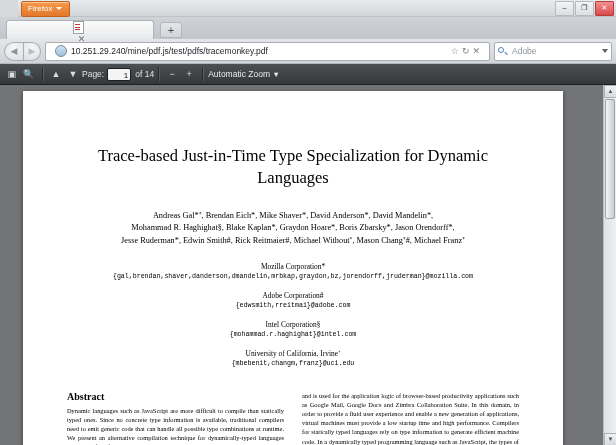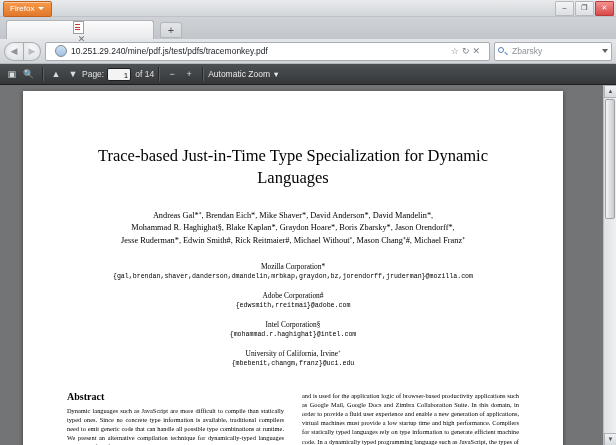--- a/index.html
+++ b/index.html
@@ -19,20 +19,21 @@
     width: 616px; height: 445px;
     background: linear-gradient(to bottom, #d7d9dc 0%, #c9ccd0 100%);
     box-sizing: border-box;
   }
   
   .titlebar {
     position: relative;
     height: 16px;
     background: linear-gradient(to bottom,#e8eaec,#d2d5d9);
     border-bottom: 1px solid #bfc3c7;
+    margin-left: 18px;
   }
   .firefox-btn {
     position: absolute;
     left: 3px; top: 1px;
     height: 14px;
     padding: 0 7px 0 6px;
     background: linear-gradient(to bottom,#f79b4b,#e1782a);
     border: 1px solid #c26220;
     border-radius: 2px;
     color: #fff;
@@ -419,21 +420,21 @@
       <span class="globe"></span>
       <span class="url-text">10.251.29.240/mine/pdf.js/test/pdfs/tracemonkey.pdf</span>
       <span class="url-icons">
         <span>☆</span>
         <span>↻</span>
         <span>✕</span>
       </span>
     </div>
     <div class="searchbar">
       <span class="srch-icon"></span>
-      <span class="ph">Zbarsky</span>
+      <span class="ph">Adobe</span>
       <span class="caret-dn"></span>
     </div>
   </div>
 
   <div class="pdftoolbar">
     <div class="tb-btn">▣</div>
     <div class="tb-btn">🔍</div>
     <div class="tb-sep"></div>
     <div class="tb-btn">▲</div>
     <div class="tb-btn">▼</div>

